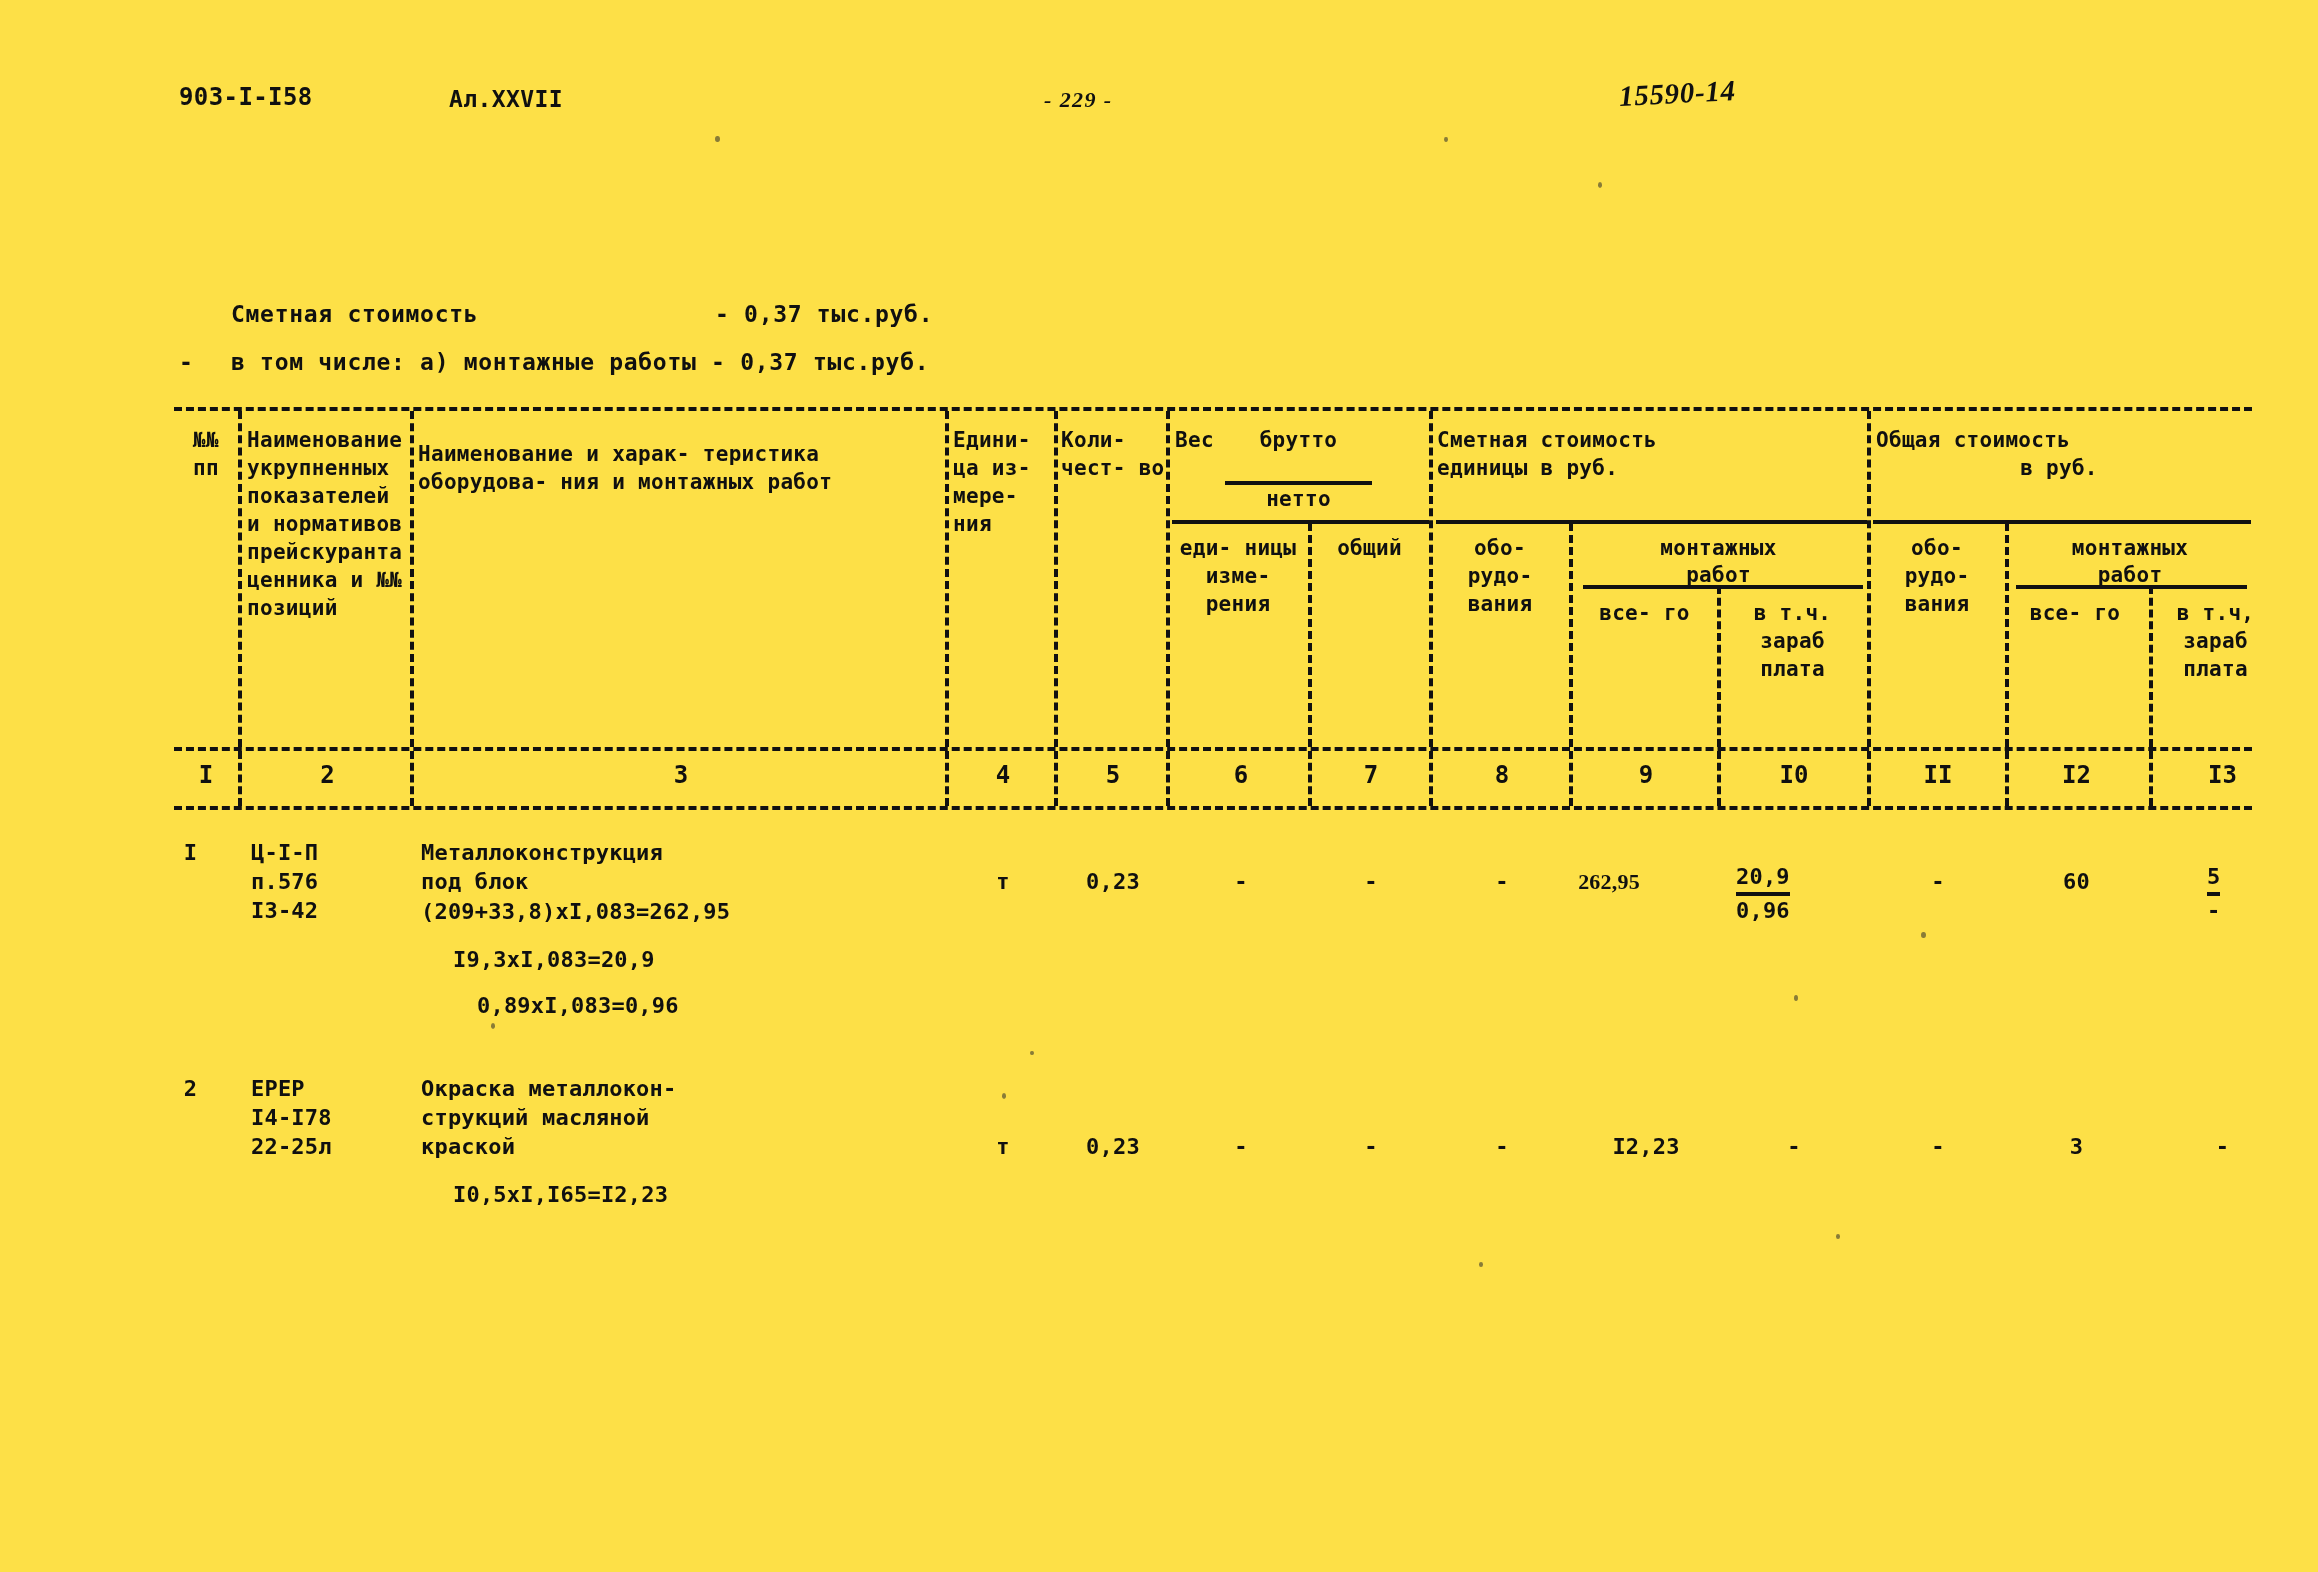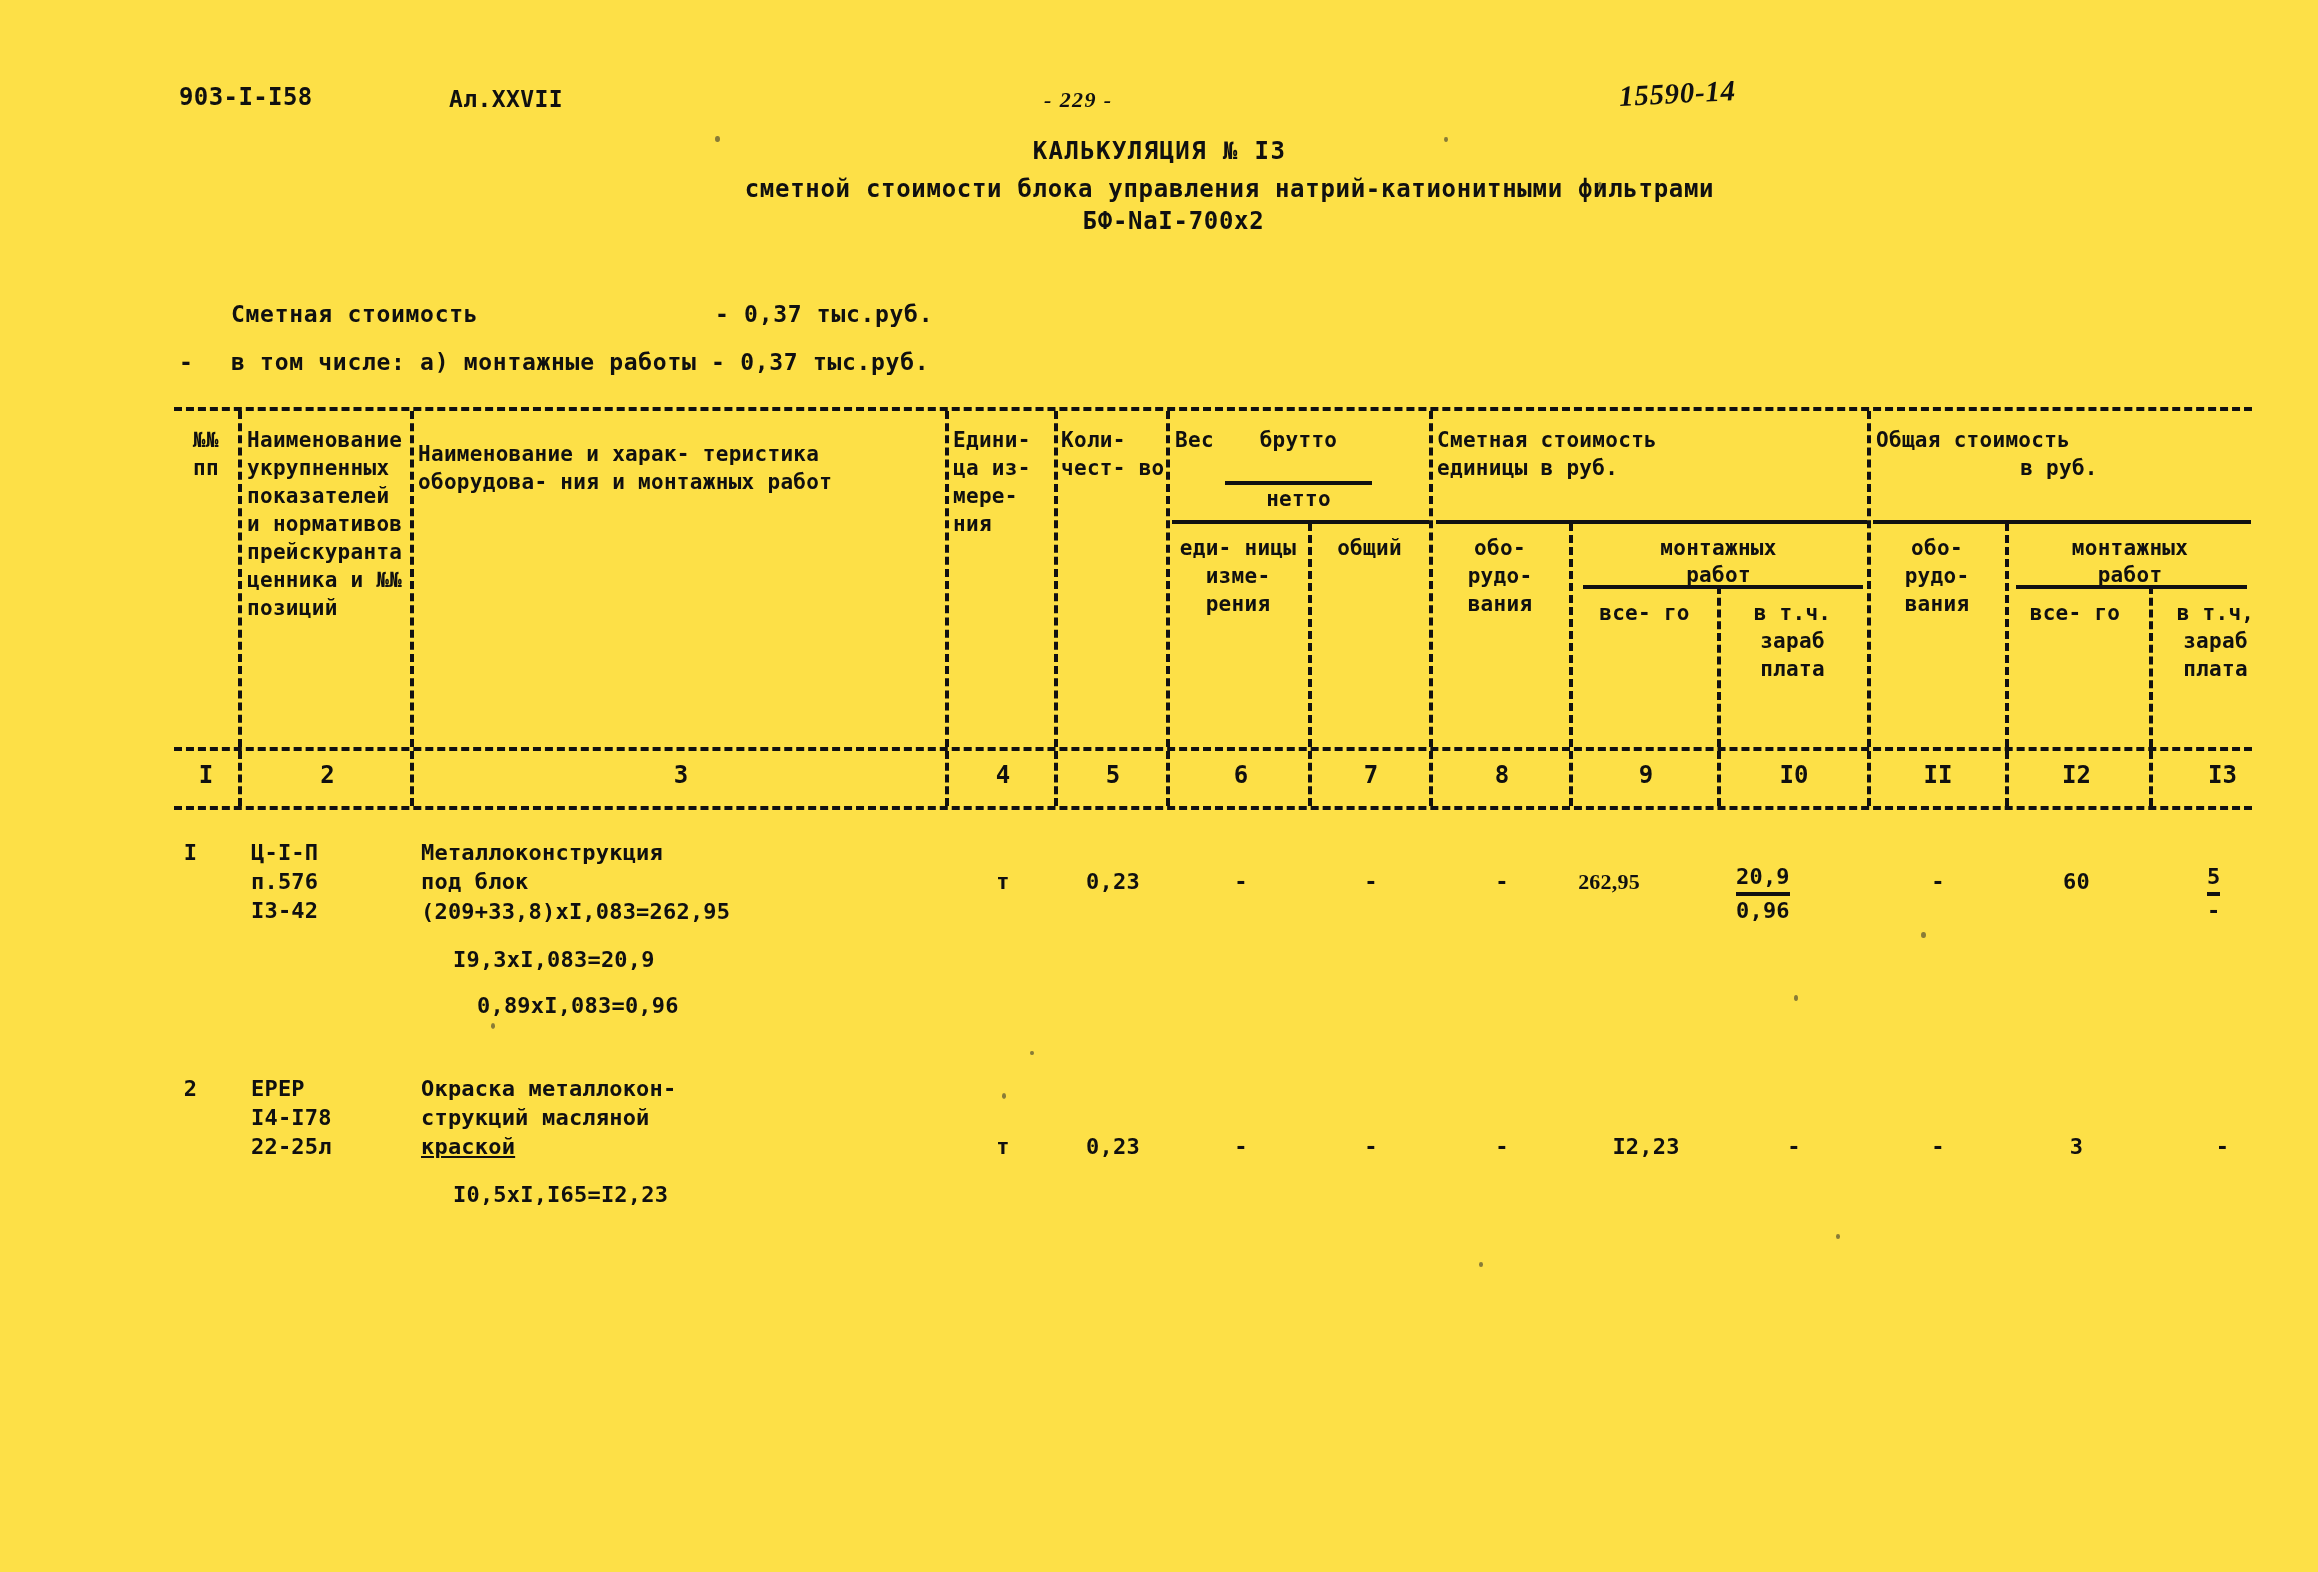--- a/index.html
+++ b/index.html
@@ -226,25 +226,20 @@
 </head>
 <body>
 
 <div class="page">
 
   <div class="doc-code mono-head">903-I-I58</div>
   <div class="album-code mono-head">Ал.XXVII</div>
   <div class="page-number hand">- 229 -</div>
   <div class="archive-number hand">15590-14</div>
 
-  <div class="title-block">
-    <div class="title-main mono-head">КАЛЬКУЛЯЦИЯ № I3</div>
-    <div class="title-sub mono-head title-sub-shift">сметной стоимости блока управления натрий-катионитными фильтрами</div>
-    <div class="title-model mono-head title-model-shift">БФ-NaI-700х2</div>
-  </div>
 
   <div class="summary-line-1 mono-head">
     <span>Сметная стоимость</span>
     <span class="val">- 0,37 тыс.руб.</span>
   </div>
   <div class="dash-prefix mono-head">-</div>
   <div class="summary-line-2 mono-head">в том числе: а) монтажные работы - 0,37 тыс.руб.</div>
 
   <div class="table-wrap">
 
@@ -399,21 +394,21 @@
       <div class="bodycell" style="left:2033px; top:53px;"><span class="frac"><span class="num">5</span><span class="bar"></span><span class="den">-</span></span></div>
 
       <div class="bodycell" style="left:9.8px; top:264px;">2</div>
 
       <div class="bodycell" style="left:77px; top:264px;">ЕРЕР
 I4-I78
 22-25л</div>
 
       <div class="bodycell" style="left:247px; top:264px;">Окраска металлокон-</div>
       <div class="bodycell" style="left:247px; top:293px;">струкций масляной</div>
-      <div class="bodycell" style="left:247px; top:322px;text-decoration:underline;">краской</div>
+      <div class="bodycell" style="left:247px; top:322px;">краской</div>
       <div class="bodycell" style="left:279px; top:370px;">I0,5хI,I65=I2,23</div>
 
       <div class="bodycell center" style="left:779px; top:322px; width:100px;">т</div>
       <div class="bodycell center" style="left:887px; top:322px; width:104px;">0,23</div>
       <div class="bodycell center" style="left:1001px; top:322px; width:132px;">-</div>
       <div class="bodycell center" style="left:1141px; top:322px; width:112px;">-</div>
       <div class="bodycell center" style="left:1262px; top:322px; width:132px;">-</div>
       <div class="bodycell center" style="left:1399px; top:322px; width:146px;">I2,23</div>
       <div class="bodycell center" style="left:1550px; top:322px; width:140px;">-</div>
       <div class="bodycell center" style="left:1699px; top:322px; width:130px;">-</div>

